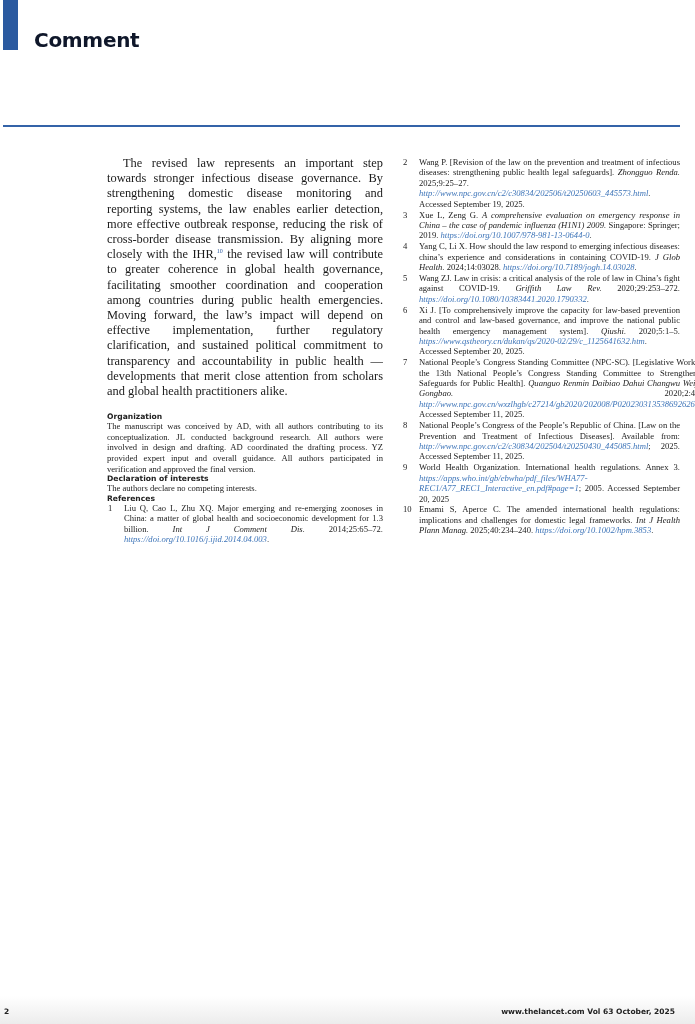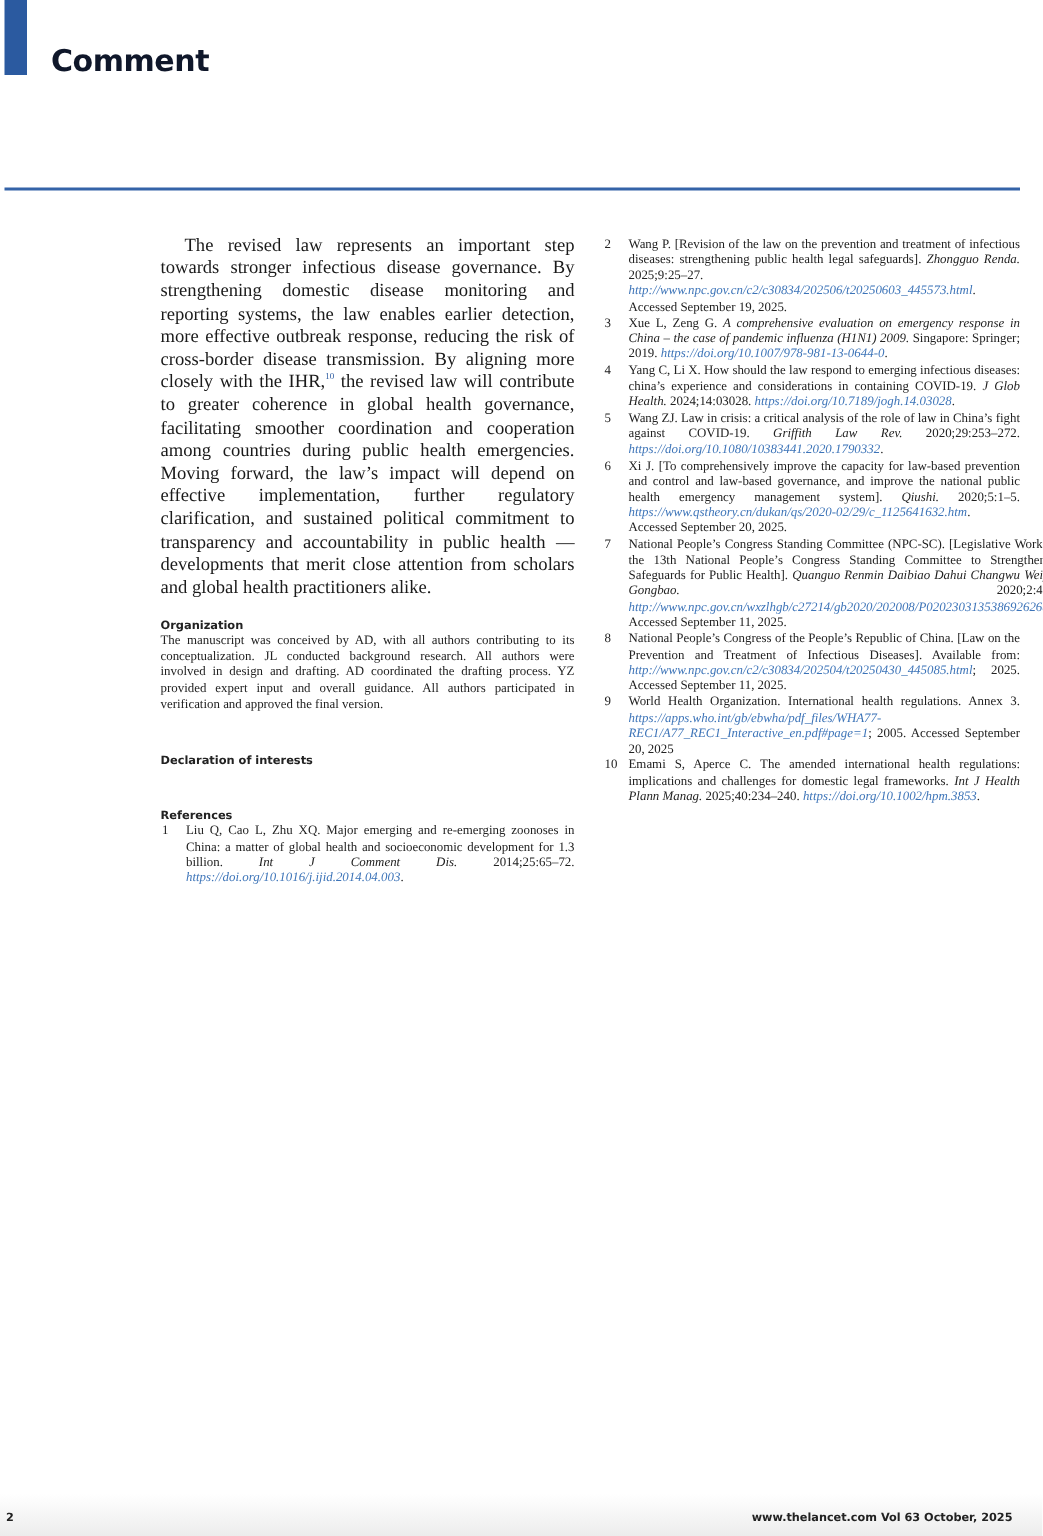--- a/index.html
+++ b/index.html
@@ -9,21 +9,21 @@
   .section-title { position:absolute; left:34px; top:28px; font-family:"DejaVu Sans", sans-serif;
          font-weight:bold; font-size:20px; color:#0f172a; letter-spacing:-0.3px; }
   .rule { position:absolute; left:3px; top:125px; width:677px; height:2px; background:#3463a8; }
   .left-col { position:absolute; left:107px; top:156px; width:276px; }
   .right-col { position:absolute; left:402px; top:157px; width:278px; }
   .body-text { font-size:12.4px; line-height:15.2px; text-align:justify; hyphens:auto; color:#1a1a1a; }
   .body-text p { margin:0; text-indent:16px; }
   sup { font-size:6px; color:#2b5aa0; vertical-align:super; line-height:0; }
   .h { font-family:"DejaVu Sans", sans-serif; font-size:7.6px; font-weight:bold; color:#222; margin:0; }
   .small { font-size:8.6px; line-height:10.6px; text-align:justify; margin:0; color:#222; }
-  .block { margin-top:28px; }
+  .block { margin-top:0; }
   .ref { display:flex; font-size:8.6px; line-height:10.4px; color:#222; }
   .ref .num { width:16px; flex:0 0 16px; padding-left:1px; }
   .ref .txt { flex:1; text-align:justify; }
   .ref a, .link { color:#3d74b8; text-decoration:none;font-style:italic; }
   .right-col .ref { margin-bottom:0.5px; }
   .footer { position:absolute; left:0; top:996px; width:695px; height:28px;
             background:linear-gradient(#ffffff, #ececec); }
   .page-num { position:absolute; left:4px; top:1007px; font-family:"DejaVu Sans", sans-serif; font-size:7.5px; font-weight:bold; color:#222; }
   .journal { position:absolute; right:20px; top:1007px; font-family:"DejaVu Sans", sans-serif; font-size:7.5px; font-weight:bold; color:#222; }
 </style>
@@ -39,20 +39,21 @@
     <p><span>The revised law represents an important step towards stronger infectious disease governance. By strengthening domestic disease monitoring and reporting systems, the law enables earlier detection, more effective outbreak response, reducing the risk of cross-border disease transmission. By aligning more closely with the IHR,</span><sup>10</sup><span> the revised law will contribute to greater coherence in global health governance, facilitating smoother coordination and cooperation among countries during public health emergencies. Moving forward, the law’s impact will depend on effective implementation, further regulatory clarification, and sustained political commitment to transparency and accountability in public health —developments that merit close attention from scholars and global health practitioners alike.</span></p>
   </div>
 
   <div class="block" style="margin-top:13px">
     <p class="h">Organization</p>
     <p class="small">The manuscript was conceived by AD, with all authors contributing to its conceptualization. JL conducted background research. All authors were involved in design and drafting. AD coordinated the drafting process. YZ provided expert input and overall guidance. All authors participated in verification and approved the final version.</p>
   </div>
 
   <div class="block">
     <p class="h">Declaration of interests</p>
+    <p class="small">The authors declare no competing interests.</p>
   </div>
 
   <div class="block" style="">
     <p class="h">References</p>
     <div id="refs-left">
         <div class="ref">
           <span class="num">1</span>
           <span class="txt"><span>Liu Q, Cao L, Zhu XQ. Major emerging and re-emerging zoonoses in China: a matter of global health and socioeconomic development for 1.3 billion. </span><i>Int J Comment Dis.</i><span> 2014;25:65–72. </span><a href="#">https://doi.org/10.1016/j.ijid.2014.04.003</a><span>.</span></span>
         </div>
       </div>

